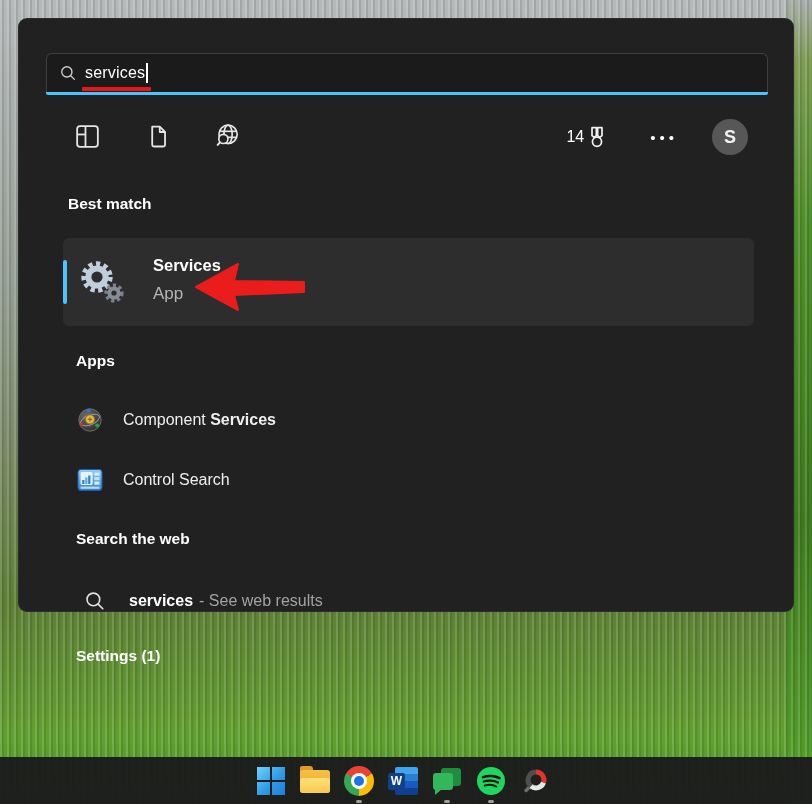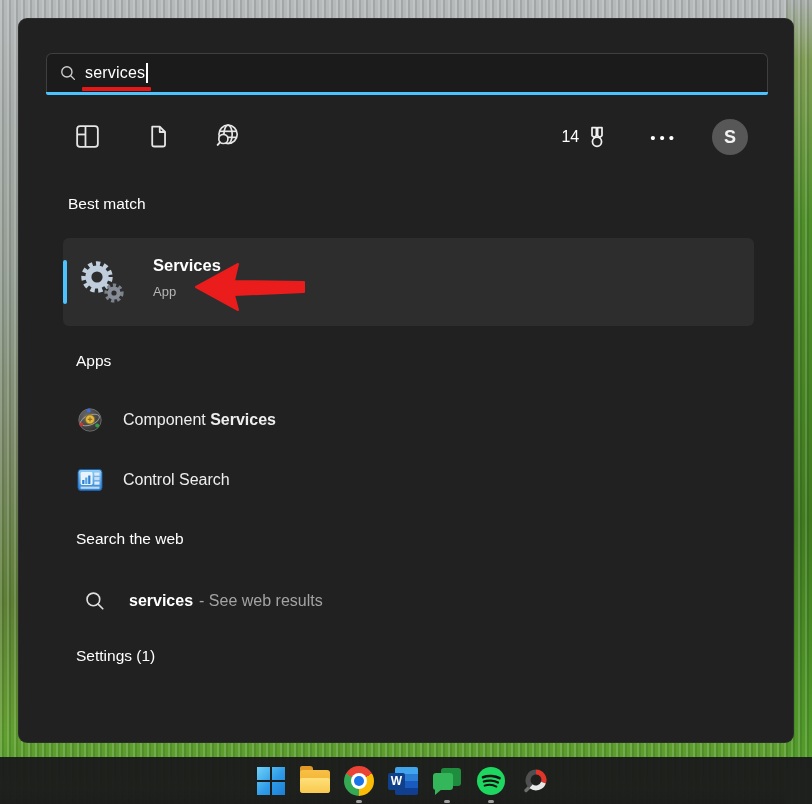--- a/index.html
+++ b/index.html
@@ -14,21 +14,21 @@
       linear-gradient(180deg,#a9aeac 0px,#7f9c55 60px,#4f8f2a 220px,#3f7a1f 520px,#55a02c 780px) right top / 26px 100% no-repeat,
       
       linear-gradient(0deg,#3a6b1d 0px,#58a02e 14px,rgba(0,0,0,0) 90px),
       
       linear-gradient(180deg,#b6babb 0%,#a6aca9 15%,#949e93 35%,#7b8a68 55%,#5d7f35 75%,#63a030 92%,#4f8c26 100%);
     background-repeat:no-repeat,no-repeat,no-repeat,no-repeat;
   }
 
   
   .panel {
-    position:absolute; left:18px; top:18px; width:776px; height:725px;
+    position:absolute; left:18px; top:18px; width:776px; height:594px;
     background:#212121; border:1px solid rgba(255,255,255,.05);
     border-radius:9px;
   }
 
   .searchbar {
     position:absolute; left:27px; top:34px; width:722px; height:39px;
     background:#1b1b1b; border:1px solid #3f3f3f; border-bottom:none;
     border-radius:6px 6px 0 0;
     display:flex; align-items:center; padding:0 10px;
   }
@@ -42,46 +42,46 @@
   .red-underline {
     position:absolute; left:35px; bottom:1px; width:69px; height:4px;
     background:#e81717; border-radius:1px;
   }
 
   
   .toolbar { position:absolute; left:0; top:100px; width:776px; height:40px; }
   .filter-icons { position:absolute; left:54px; top:0; display:flex; gap:41px; }
   .filter-btn { width:29px; height:34px; display:flex; align-items:center; justify-content:center; cursor:pointer; }
   .tool-right { position:absolute; right:47px; top:0; height:36px; display:flex; align-items:center; gap:0; }
-  .rewards { display:flex; align-items:center; gap:5px; color:#fff; font-size:16px; }
+  .rewards { display:flex; align-items:center; color:#fff; font-size:16px; }
   .more-dots { color:#fff; font-size:15px; letter-spacing:4px; margin:0 34px 0 40px; cursor:pointer; }
   .avatar {
     width:36px; height:36px; border-radius:50%; background:#575757;
     color:#f2f2f2; font-size:18px; font-weight:600;
     display:flex; align-items:center; justify-content:center; cursor:pointer;
   }
 
   
-  .sec-header { position:absolute; color:#fff; font-size:15.5px; font-weight:400; }
+  .sec-header { position:absolute; color:#fff; font-size:15.5px; font-weight:700; }
   .h-bestmatch { left:49px; top:176px; }
   .h-apps      { left:57px; top:333px; }
   .h-web       { left:57px; top:511px; }
   .h-settings  { left:57px; top:628px; }
 
   .best-card {
     position:absolute; left:44px; top:219px; width:691px; height:88px;
     background:#2d2d2d; border-radius:6px; cursor:pointer;
   }
   .accent-bar {
     position:absolute; left:0; top:22px; width:4px; height:44px;
     background:#4cc2ff; border-radius:3px;
   }
   .best-icon { position:absolute; left:15px; top:20px; width:48px; height:48px; }
   .best-name { position:absolute; left:90px; top:18px; color:#fff; font-size:16.5px; font-weight:700; }
-  .best-type { position:absolute; left:90px; top:46px; color:#b5b5b5; font-size:13px; }
+  .best-type { position:absolute; left:90px; top:46px; color:#b5b5b5; font-size:17px; }
 
   .result-row {
     position:absolute; left:57px; height:30px; display:flex; align-items:center; gap:19px;
     color:#eee; font-size:16px; cursor:pointer;
   }
   .row-comp { top:386px;justify-content:space-between; }
   .row-ctrl { top:446px; }
   .row-web  { top:567px; left:62px; }
   .app-ico { width:28px; height:28px; flex:0 0 auto; }
   .bold-part { font-weight:700; }

